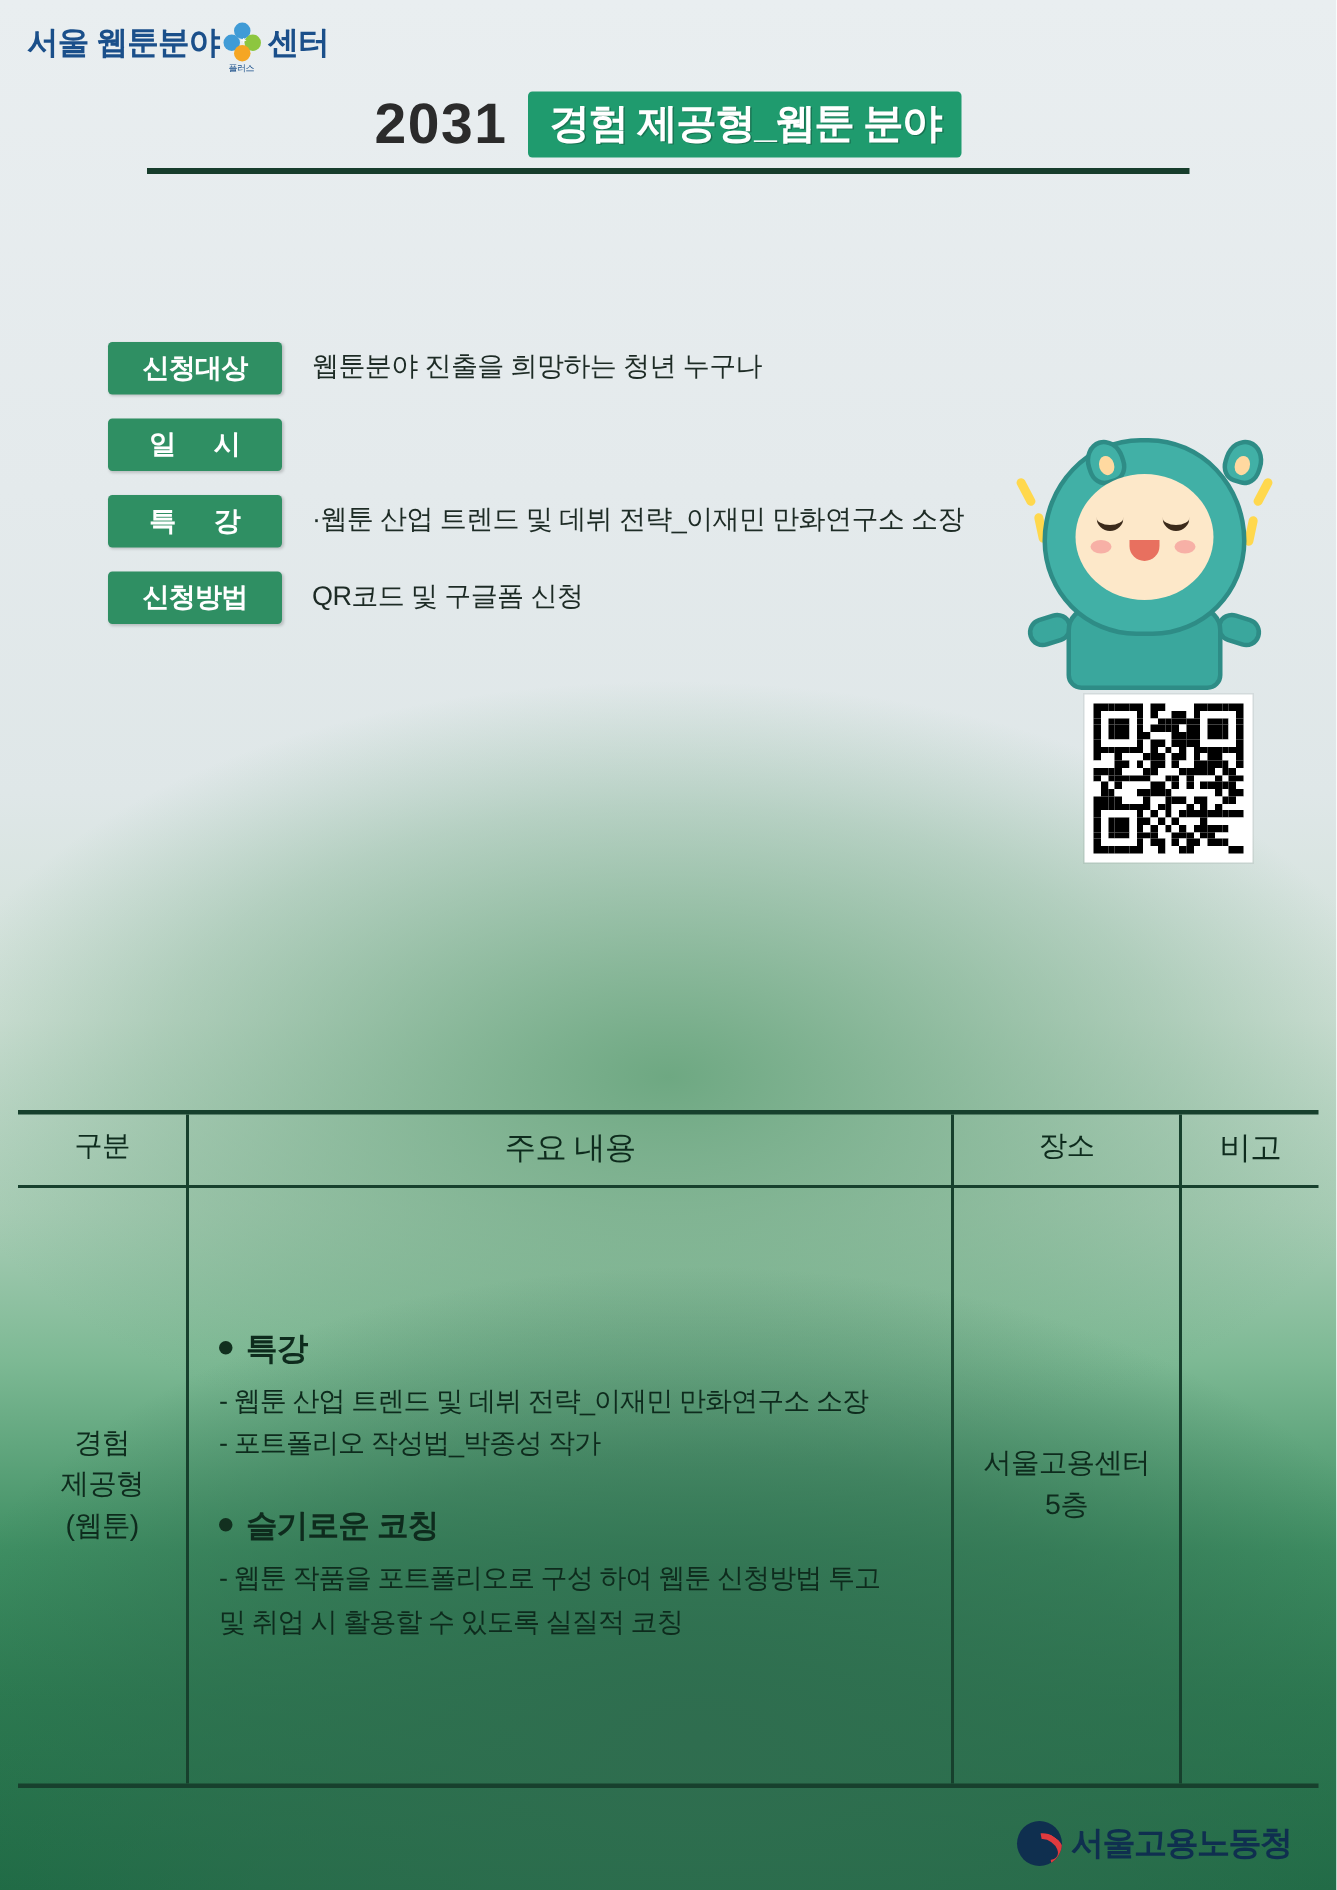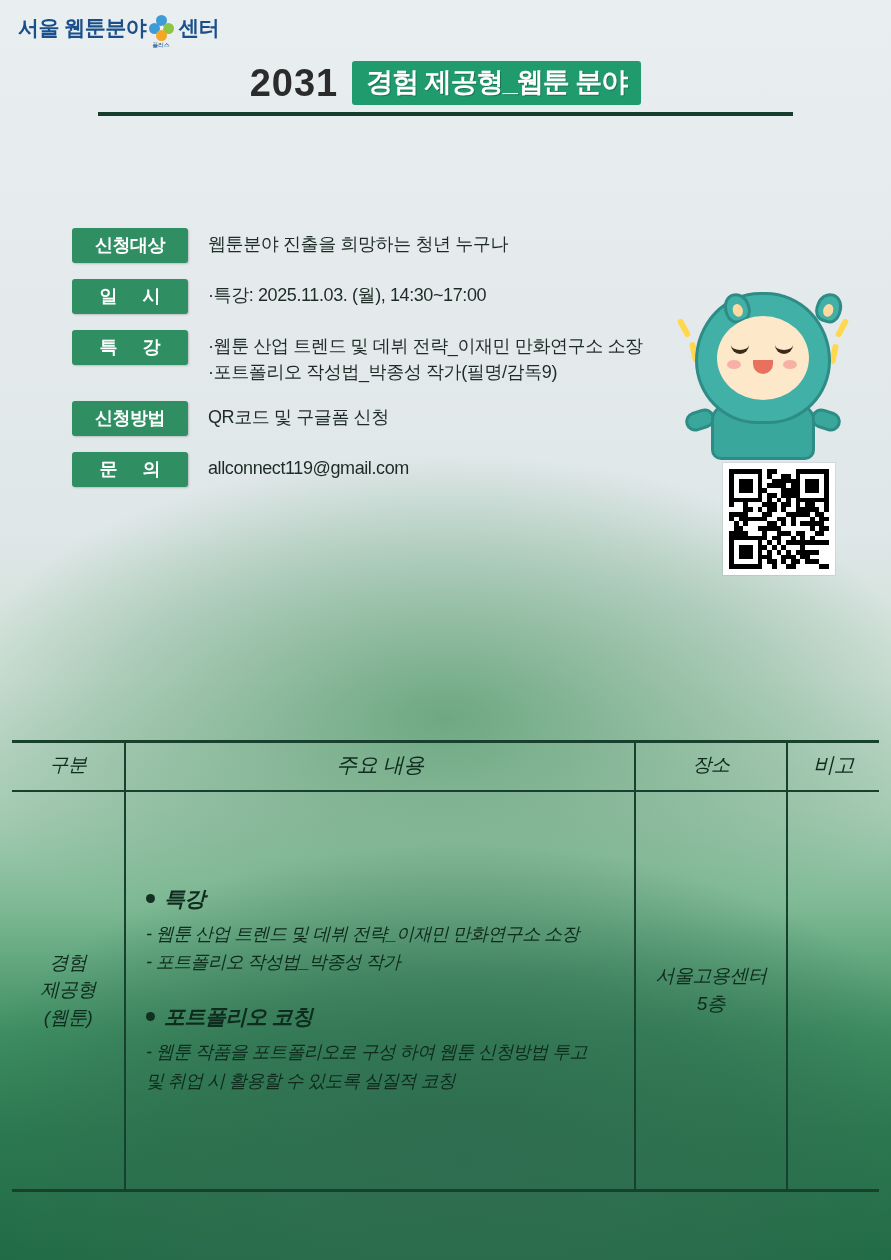--- a/index.html
+++ b/index.html
@@ -284,21 +284,20 @@
   .tbl-wrap {
     position: absolute;
     left: 12px;
     top: 740px;
     width: 867px;
   }
   table {
     width: 100%;
     border-collapse: collapse;
     color: #0e2b1d;
-    font-style: italic;
   }
   thead th {
     border-top: 3px solid #17402d;
     border-bottom: 2px solid #17402d;
     font-size: 21px;
     font-weight: normal;
     padding: 8px 0 10px 0;
     letter-spacing: -0.5px;
   }
   thead th + th { border-left: 2px solid #17402d; }
@@ -401,47 +400,37 @@
 
     <div class="info-row">
       <div class="info-label">신청대상</div>
       <div class="info-value">
         <span class="sub">웹툰분야 진출을 희망하는 청년 누구나</span>
       </div>
     </div>
 
     <div class="info-row">
       <div class="info-label spaced">일 시</div>
-      <div class="info-value">
-        <span class="sub">·특강: 2025.11.03. (월), 14:30~17:00</span>
-      </div>
     </div>
 
     <div class="info-row">
       <div class="info-label spaced">특 강</div>
       <div class="info-value">
         <span class="sub">·웹툰 산업 트렌드 및 데뷔 전략_이재민 만화연구소 소장</span>
-        <span class="sub">·포트폴리오 작성법_박종성 작가(필명/감독9)</span>
       </div>
     </div>
 
 
     <div class="info-row">
       <div class="info-label">신청방법</div>
       <div class="info-value">
         <span class="sub">QR코드 및 구글폼 신청</span>
       </div>
     </div>
 
-    <div class="info-row">
-      <div class="info-label spaced">문 의</div>
-      <div class="info-value">
-        <span class="sub">allconnect119@gmail.com</span>
-      </div>
-    </div>
 
   </div>
 
   <div class="mascot">
     <span class="m-spark s1"></span>
     <span class="m-spark s2"></span>
     <span class="m-spark s3"></span>
     <span class="m-spark s4"></span>
     <span class="m-arm l"></span>
     <span class="m-arm r"></span>
@@ -930,30 +919,34 @@
           <td class="col-main">
             <div class="blk">
               <div class="blk-title">
                 <span class="dot"></span><span>특강</span>
               </div>
               <div class="blk-line">- 웹툰 산업 트렌드 및 데뷔 전략_이재민 만화연구소 소장
 - 포트폴리오 작성법_박종성 작가</div>
             </div>
             <div class="blk">
               <div class="blk-title">
-                <span class="dot"></span><span>포트폴리오 코칭</span>
+                <span class="dot"></span><span>슬기로운 코칭</span>
               </div>
               <div class="blk-line">- 웹툰 작품을 포트폴리오로 구성 하여 웹툰 신청방법 투고
    및 취업 시 활용할 수 있도록 실질적 코칭</div>
             </div>
           </td>
           <td class="col-place">
             <span style="white-space:pre-line">서울고용센터
 5층</span>
           </td>
           <td class="col-note"></td>
         </tr>
       </tbody>
     </table>
   </div>
 
+  <div class="footer">
+    <span class="foot-mark"></span>
+    <span class="foot-text">서울고용노동청</span>
+  </div>
 
 </div>
 
 </body></html>

